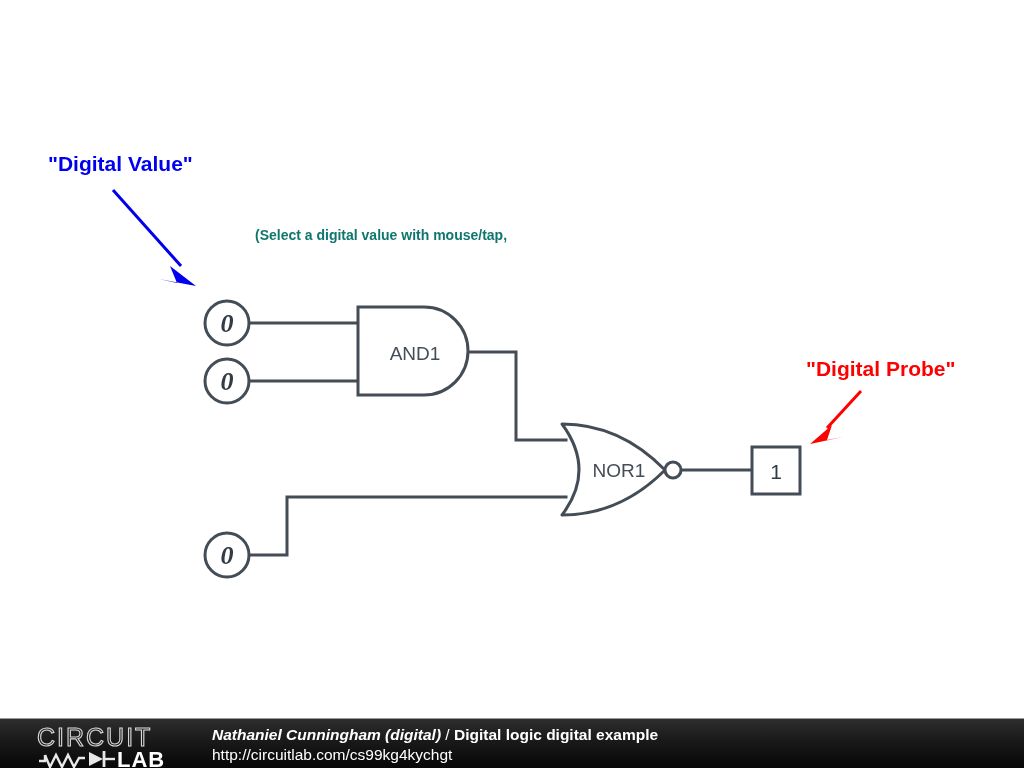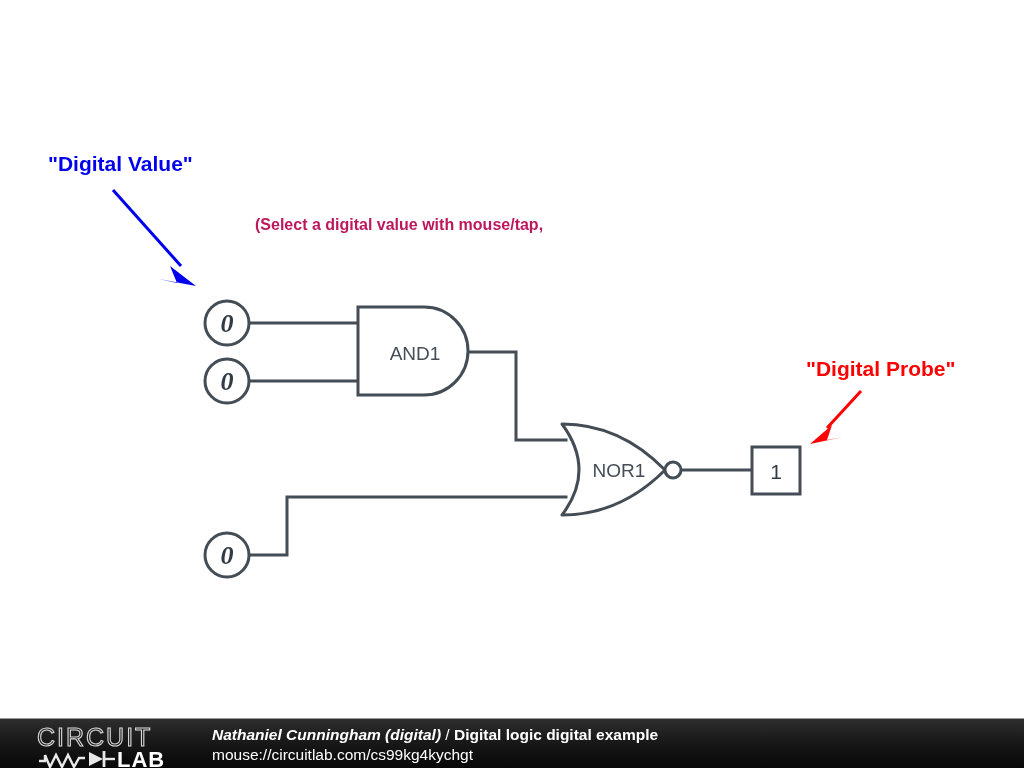--- a/index.html
+++ b/index.html
@@ -43,24 +43,24 @@
   }
   #digital-probe-label {
     left: 806px;
     top: 357px;
     font-size: 21px;
     color: #ff0000;
   }
   #instructions {
     position: absolute;
     left: 255px;
-    top: 157px;
-    font-size: 16px;
-    font-weight: bold;
-    color: #be185d;
+    top: 168px;
+    font-size: 14px;
+    font-weight: bold;
+    color: #0f766e;
     line-height: 27px;
     white-space: pre;
   }
 
   
   #footer-bar {
     position: absolute;
     left: 0;
     top: 718px;
     width: 1024px;
@@ -195,16 +195,16 @@
       <line x1="67" y1="27" x2="67" y2="43" stroke="#e8e8e8" stroke-width="2.8"></line>
       <line x1="67" y1="35" x2="78" y2="35" stroke="#e8e8e8" stroke-width="2.4"></line>
     </g>
     <text x="80" y="43" font-family="Liberation Sans, sans-serif" font-size="22" font-weight="bold" fill="#ffffff" letter-spacing="1">LAB</text>
   </svg>
 
   <div id="footer-text-block">
     <div id="footer-credit-line">
       <span id="footer-author">Nathaniel Cunningham (digital)</span><span id="footer-sep"> / </span><span id="footer-title">Digital logic digital example</span>
     </div>
-    <div id="footer-url">mouse://circuitlab.com/cs99kg4kychgt</div>
+    <div id="footer-url">http://circuitlab.com/cs99kg4kychgt</div>
   </div>
 
 </div>
 
 </body></html>

